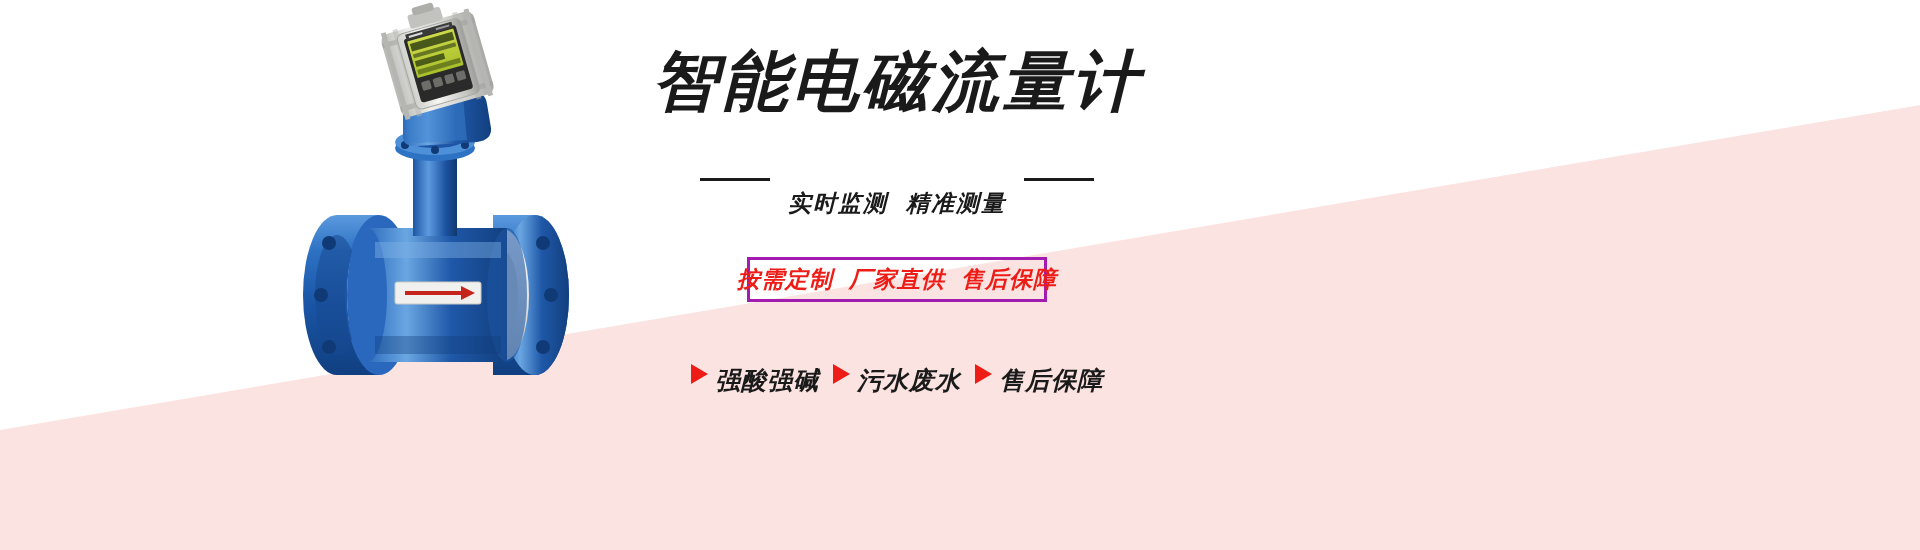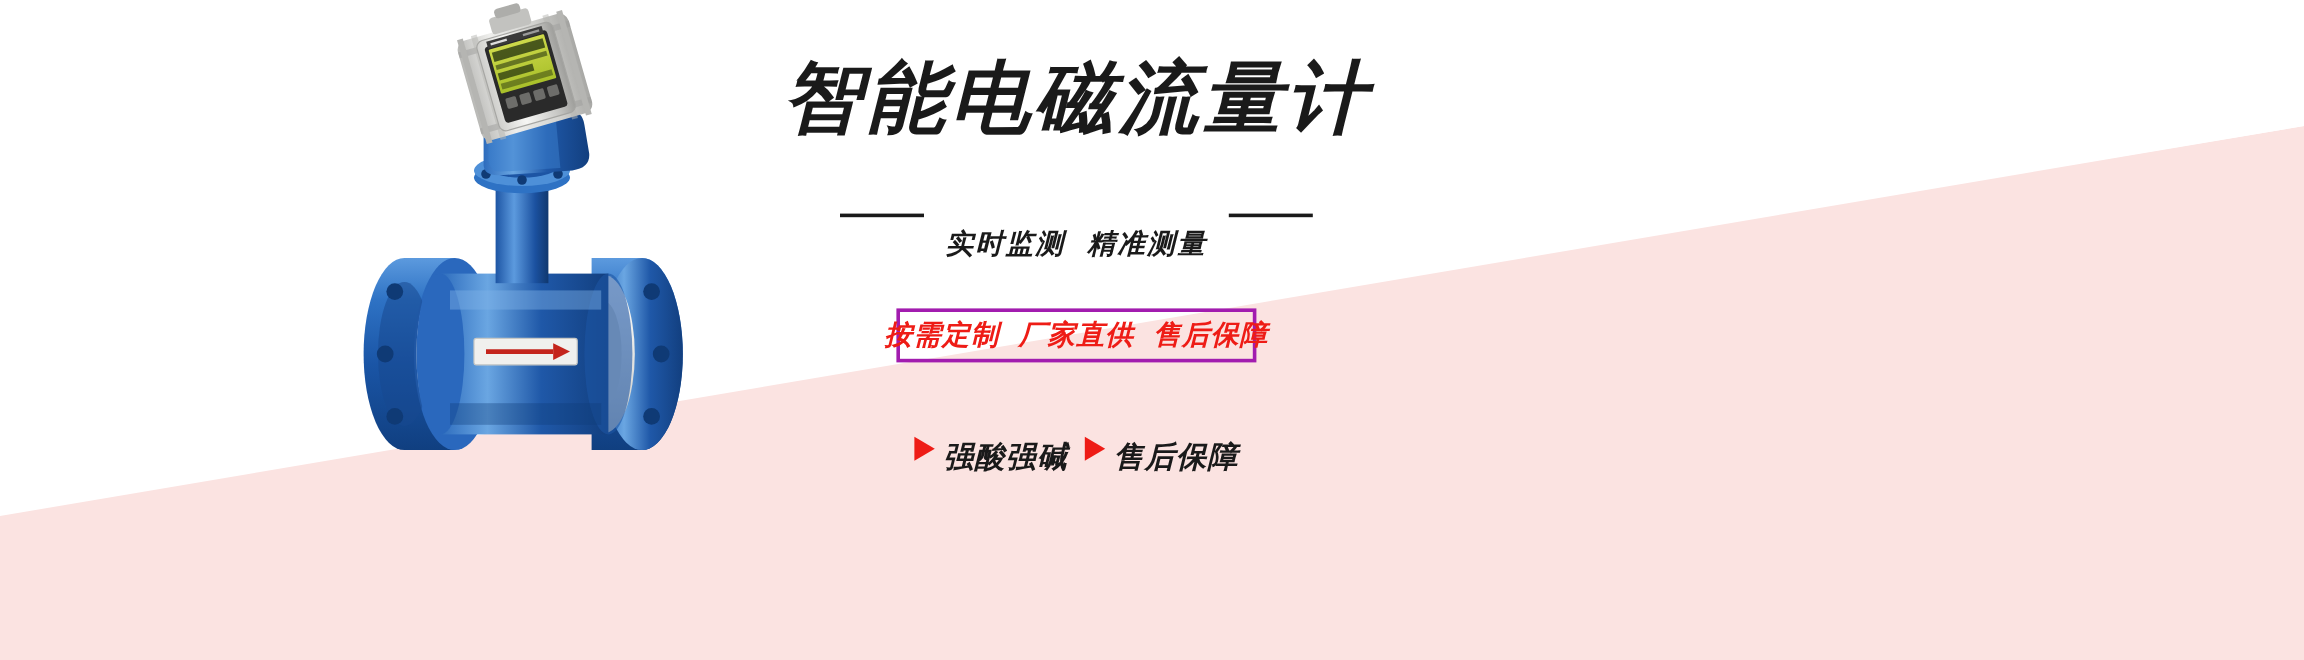--- a/index.html
+++ b/index.html
@@ -296,18 +296,22 @@
       <span class="badge-text"><span>按需定制</span><span class="gap"></span><span>厂家直供</span><span class="gap"></span><span>售后保障</span></span>
     </div>
 
     <div class="features">
       <div class="feature">
         <span class="tri"></span>
         <span class="feature-label">强酸强碱</span>
       </div>
       <div class="feature">
         <span class="tri"></span>
+        <span class="feature-label">污水废水</span>
+      </div>
+      <div class="feature">
+        <span class="tri"></span>
         <span class="feature-label">售后保障</span>
       </div>
     </div>
 
   </div>
 </div>
 
 </body></html>

